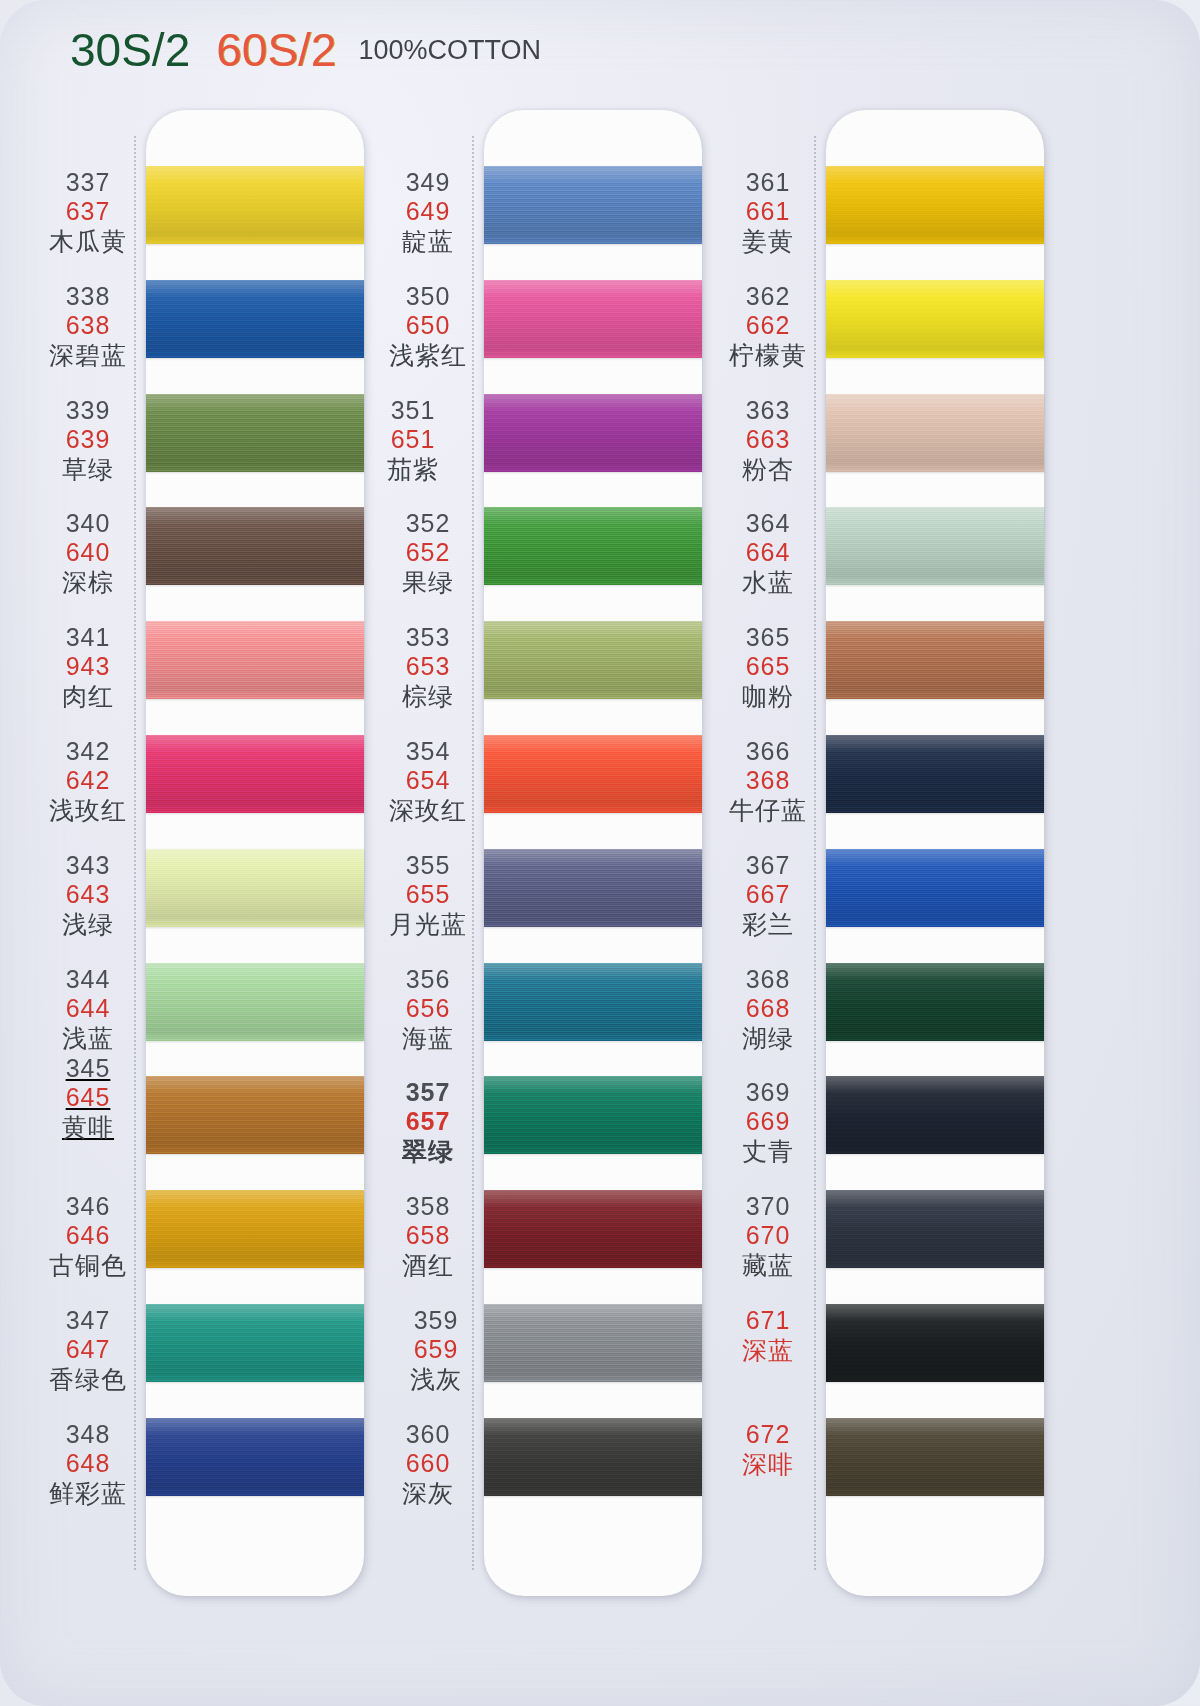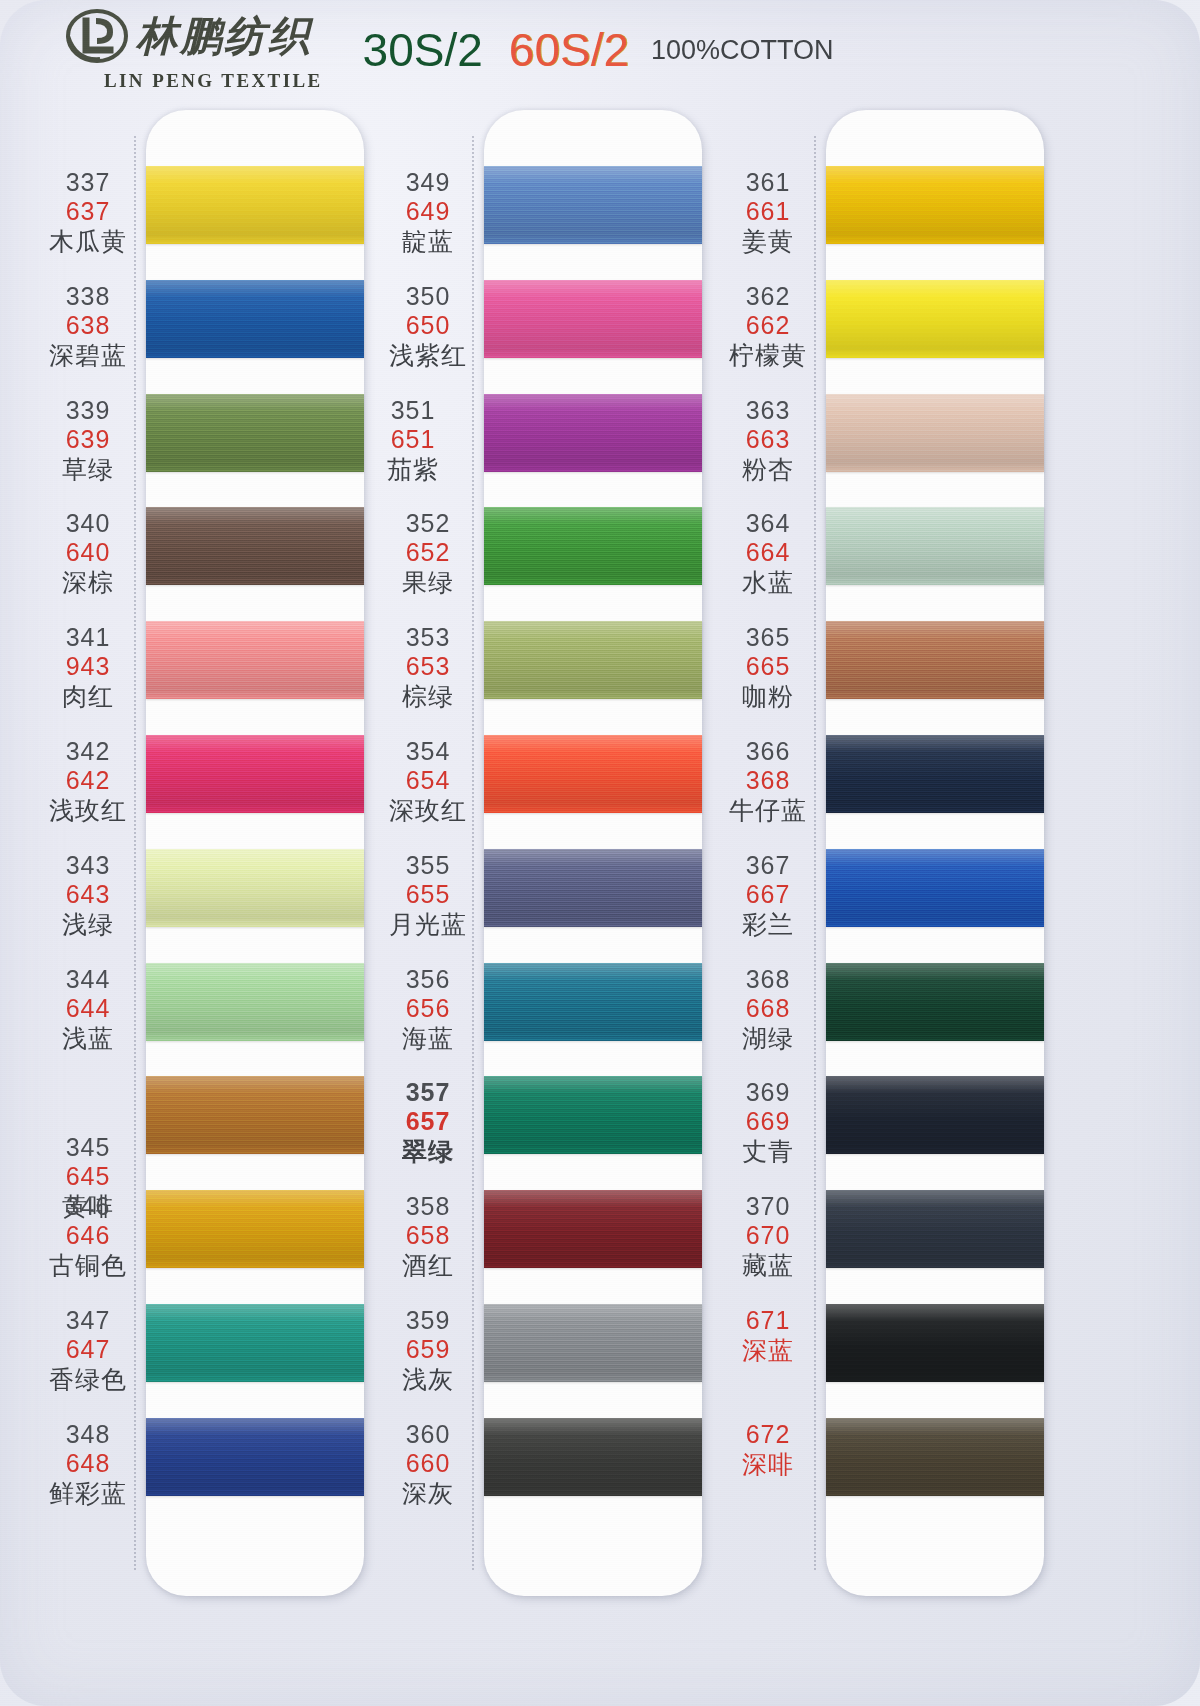--- a/index.html
+++ b/index.html
@@ -139,34 +139,20 @@
       repeating-linear-gradient(0deg, rgba(255,255,255,.022) 0 1px, rgba(0,0,0,.015) 1px 2px);
     opacity: .6;
   }
 </style>
 </head>
 <body>
 
 <div id="card-sheet"></div>
 
 <div id="header">
-  <div id="logo-block">
-    <div id="logo-row">
-      <span class="logo-mark">
-        <svg viewBox="0 0 62 56" width="62" height="56">
-          <ellipse cx="31" cy="27" rx="29" ry="25" fill="none" stroke="#4a5043" stroke-width="4"></ellipse>
-          <path d="M20 12 L20 41 L44 41" fill="none" stroke="#4a5043" stroke-width="7" stroke-linecap="square"></path>
-          <path d="M30 12 Q44 12 44 23 Q44 32 31 32" fill="none" stroke="#4a5043" stroke-width="6"></path>
-          <path d="M2 27 Q10 52 34 50" fill="none" stroke="#4a5043" stroke-width="4"></path>
-        </svg>
-      </span>
-      <span id="brand-cn">林鹏纺织</span>
-    </div>
-    <span id="brand-en">LIN PENG TEXTILE</span>
-  </div>
   <span id="spec-30">30S/2</span>
   <span id="spec-60">60S/2</span>
   <span id="spec-cotton">100%COTTON</span>
 </div>
 
 <div id="columns-root">
     <div class="paddle" style="left: 146px; top: 110px; width: 218px; height: 1486px;">
       <div class="swatch" style="top: 56px; height: 78px; background: rgb(242, 213, 44);">
         <span class="thread"></span>
         <span class="sheen"></span>
@@ -249,21 +235,21 @@
     <div class="label" style="left: 28px; width: 120px; top: 850.8px;">
       <span class="code-top">343</span>
       <span class="code-bot">643</span>
       <span class="name-cn">浅绿</span>
     </div>
     <div class="label" style="left: 28px; width: 120px; top: 964.6px;">
       <span class="code-top">344</span>
       <span class="code-bot">644</span>
       <span class="name-cn">浅蓝</span>
     </div>
-    <div class="label" style="left: 28px; width: 120px; top: 1133px;">
+    <div class="label" style="left: 28px; width: 120px; top: 1054px; text-decoration: underline;">
       <span class="code-top">345</span>
       <span class="code-bot">645</span>
       <span class="name-cn">黄啡</span>
     </div>
     <div class="label" style="left: 28px; width: 120px; top: 1192.2px;">
       <span class="code-top">346</span>
       <span class="code-bot">646</span>
       <span class="name-cn">古铜色</span>
     </div>
     <div class="label" style="left: 28px; width: 120px; top: 1306px;">
@@ -369,21 +355,21 @@
     <div class="label" style="left: 368px; width: 120px; top: 1078.4px; font-weight: bold;">
       <span class="code-top">357</span>
       <span class="code-bot">657</span>
       <span class="name-cn">翠绿</span>
     </div>
     <div class="label" style="left: 368px; width: 120px; top: 1192.2px;">
       <span class="code-top">358</span>
       <span class="code-bot">658</span>
       <span class="name-cn">酒红</span>
     </div>
-    <div class="label" style="left: 368px; width: 120px; top: 1306px;">
+    <div class="label" style="left: 376px; width: 120px; top: 1306px;">
       <span class="code-top">359</span>
       <span class="code-bot">659</span>
       <span class="name-cn">浅灰</span>
     </div>
     <div class="label" style="left: 368px; width: 120px; top: 1419.8px;">
       <span class="code-top">360</span>
       <span class="code-bot">660</span>
       <span class="name-cn">深灰</span>
     </div>
     <div class="paddle" style="left: 826px; top: 110px; width: 218px; height: 1486px;">

